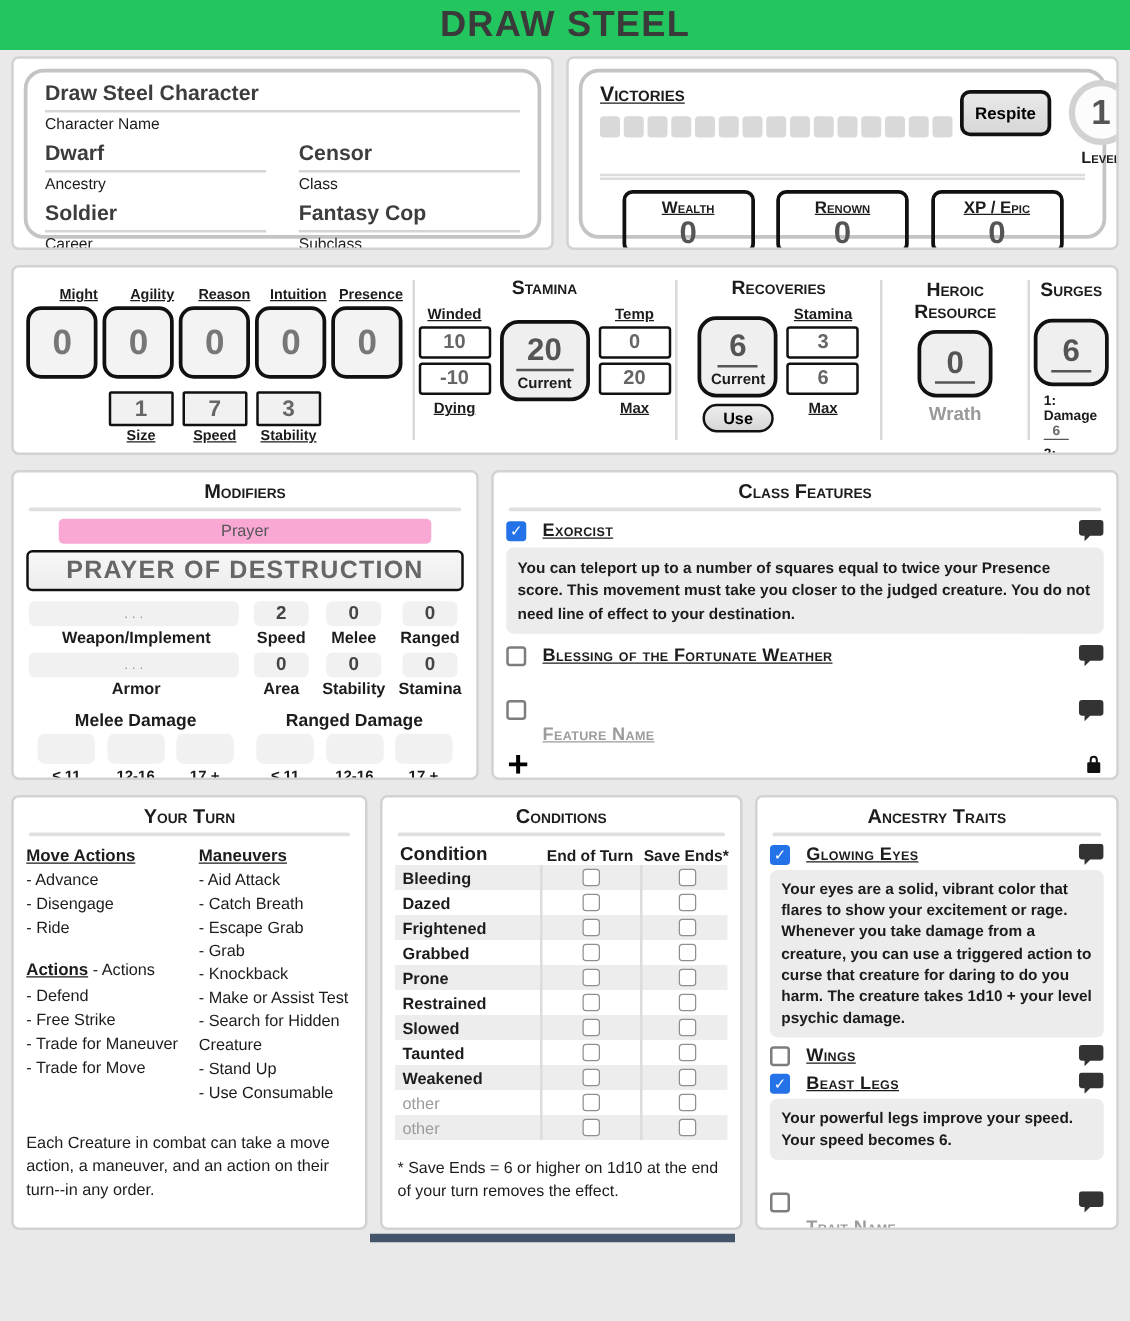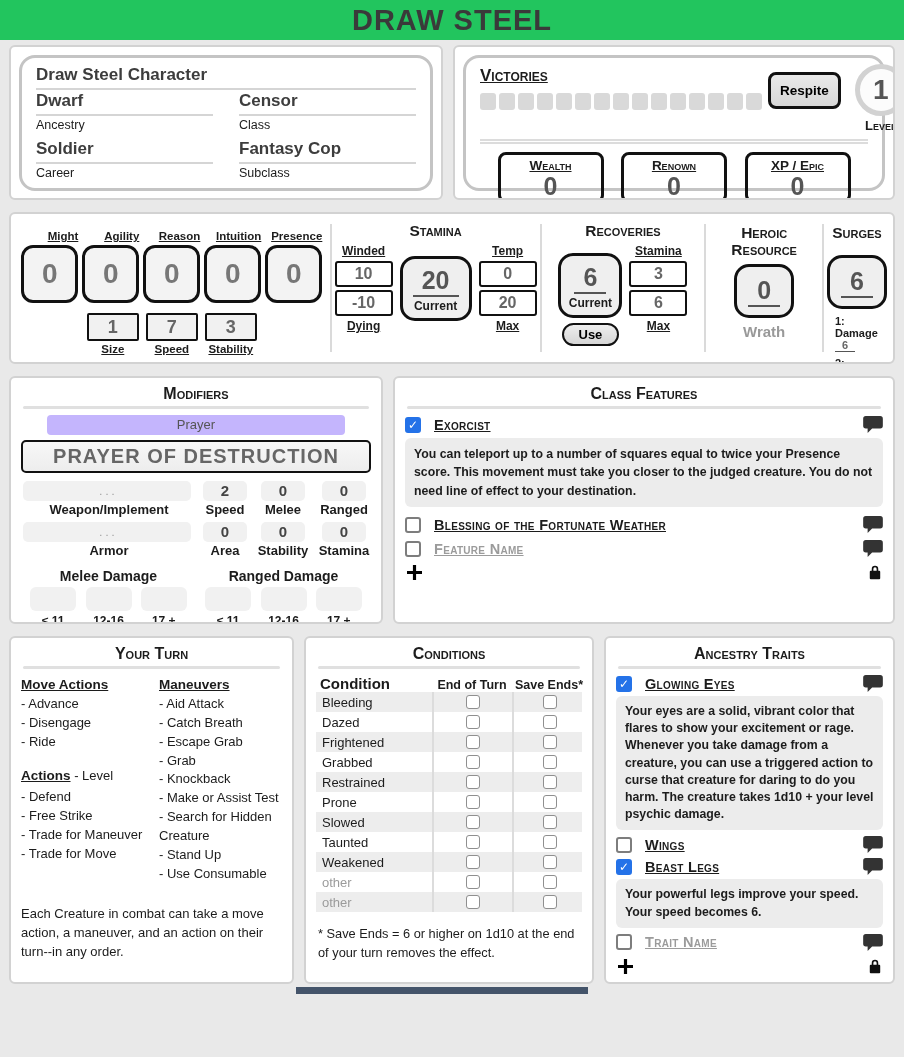--- a/index.html
+++ b/index.html
@@ -65,21 +65,21 @@
   .sec-surges { flex:1; text-align:center; padding-top:2px; }
   .sec-surges .big-box { width:60px; margin:14px auto 0; padding:10px 0 8px; }
   .surge-note { font-size:11px; font-weight:bold; text-align:left; margin:6px 0 0 8px; }
   .surge-val { color:#666; border-bottom:1.5px solid #555; padding:0 7px; }
 
   
   .row3 { margin-top:12px; }
   .row3 .panel { height:248px; padding:7px 10px; }
   .mod-panel { width:374px; }
   .panel-title { font-variant:small-caps; font-weight:bold; font-size:16px; text-align:center; }
-  .prayer-pill { background:#c4b5fd; border-radius:4px; height:20px; margin:2px 26px 5px; text-align:center; font-size:13px; color:#555; line-height:20px; }
+  .prayer-pill { background:#f9a8d4; border-radius:4px; height:20px; margin:2px 26px 5px; text-align:center; font-size:13px; color:#555; line-height:20px; }
   .kit-box { border:2.5px solid #111; border-radius:5px; background:linear-gradient(#f7f7f7,#ededed); text-align:center; font-size:20px; font-weight:bold; color:#666; letter-spacing:1px; padding:3px 0; margin-bottom:8px; }
   .mod-grid { display:grid; grid-template-columns:176px 56px 60px 62px; row-gap:1px; align-items:center; justify-items:center; }
   .wide-pill { width:168px; height:20px; background:#f1f1f1; border-radius:5px; text-align:center; font-size:11px; color:#999; line-height:20px; justify-self:start; margin-left:2px; }
   .num-pill { width:44px; height:20px; background:#f1f1f1; border-radius:5px; text-align:center; font-size:15px; font-weight:bold; color:#444; line-height:20px; }
   .mod-label { font-size:13px; font-weight:bold; padding-bottom:4px; }
   .dmg-flex { display:flex; margin-top:6px; }
   .dmg-group { flex:1; text-align:center; }
   .dmg-title { font-size:14px; font-weight:bold; }
   .dmg-pills { display:flex; justify-content:space-evenly; margin-top:3px; }
   .dmg-cell { width:46px; }
@@ -87,21 +87,21 @@
   .dmg-label { font-size:12px; font-weight:bold; margin-top:3px; }
   .ben-title { font-variant:small-caps; font-weight:bold; font-size:14px; text-align:center; margin-bottom:3px; }
   .ben-box { background:#ececec; border-radius:4px; padding:6px 9px; font-size:12.3px; font-weight:bold; line-height:1.45; }
   .feat-panel { flex:1; }
 
   .fitem { display:flex; align-items:center; margin:7px 0 5px; }
   .cb { width:16px; height:16px; border:2px solid #7d7d7d; border-radius:3px; background:#fff; flex:none; }
   .cb.checked { background:#2472e8; border-color:#2472e8; }
   .cb.checked::after { content:"✓"; color:#fff; font-size:12px; font-weight:bold; display:block; text-align:center; line-height:13px; }
   .fname { margin-left:13px; font-variant:small-caps; font-weight:bold; font-size:14.5px; text-decoration:underline; letter-spacing:0.3px; }
-  .fname.muted { color:#9b9b9b; }
+  .fname.muted { color:#9b9b9b;margin-top:40px; }
   .bubble { margin-left:auto; line-height:0; cursor:pointer; }
   .fdesc { background:#ececec; border-radius:6px; padding:7px 9px; font-size:12.3px; font-weight:bold; line-height:1.5; margin:2px 0 9px; }
   .foot-icons { display:flex; justify-content:space-between; align-items:center; margin-top:8px; padding:0 2px; }
   .plus, .lock { cursor:pointer; line-height:0; }
 
   
   .row4 { margin-top:12px;border-radius:13px; }
   .row4 .panel { height:348px; padding:7px 10px; }
   .turn-panel { width:285px; }
   .turn-cols { display:flex; gap:10px; font-size:13px; margin-top:8px; }
@@ -110,21 +110,21 @@
   .listhead { font-size:13.5px; font-weight:bold; text-decoration:underline; margin-bottom:3px; }
   .titem { line-height:1.45; }
   .actions-line { margin-top:14px; margin-bottom:3px; }
   .turn-foot { font-size:13px; line-height:1.45; margin-top:22px; }
   .cond-panel { width:290px; }
   .cond-head { display:grid; grid-template-columns:116px 80px 74px; align-items:end; margin-top:2px; }
   .ch-name { font-size:15px; font-weight:bold; padding-left:4px; }
   .ch-col { font-size:12.5px; font-weight:bold; text-align:center; }
   .crow { display:grid; grid-template-columns:116px 80px 74px; height:20px; align-items:center; }
   .crow:nth-child(odd) { background:#ededed; }
-  .cname { font-size:13px; font-weight:normal; padding-left:6px; }
+  .cname { font-size:13px; font-weight:bold; padding-left:6px; }
   .cname.muted { color:#9b9b9b; font-weight:normal; }
   .ccell { text-align:center; border-left:2px solid #dcdcdc; height:100%; display:flex; align-items:center; justify-content:center; }
   .tcb { width:14px; height:14px; border:1.5px solid #8f8f8f; border-radius:3px; background:#fff; display:inline-block; cursor:pointer; }
   .cond-note { font-size:12.8px; line-height:1.45; margin-top:13px; padding:0 2px; }
   .anc-panel { flex:1; }
   .anc-panel .fitem { margin:5px 0 4px; }
   .anc-panel .fdesc { margin:2px 0 6px; line-height:1.4; }
   .bottom-bar { width:292px; height:7px; background:#44546a; margin:3px 0 0 296px; }
 </style>
 </head>
@@ -133,20 +133,21 @@
 <div class="title-bar">
   <h1>DRAW STEEL</h1>
 </div>
 
 <div class="rowwrap row1">
   <div class="panel char-panel">
     <div class="inner">
       <div class="char-grid">
         <div class="cfull">
           <div class="cval">Draw Steel Character</div>
+          <div class="clab">Character Name</div>
         </div>
         <div>
           <div class="cval">Dwarf</div>
           <div class="clab">Ancestry</div>
         </div>
         <div>
           <div class="cval">Censor</div>
           <div class="clab">Class</div>
         </div>
         <div>
@@ -421,21 +422,21 @@
     <div class="panel-title">Your Turn</div>
     <div class="rule"></div>
     <div class="turn-cols">
       <div class="tc1">
         <div class="listhead">Move Actions</div>
         <div class="titem">- Advance</div>
         <div class="titem">- Disengage</div>
         <div class="titem">- Ride</div>
         <div class="titem actions-line">
           <span class="listhead">Actions</span>
-          <span>- Level</span>
+          <span>- Actions</span>
         </div>
         <div class="titem">- Defend</div>
         <div class="titem">- Free Strike</div>
         <div class="titem">- Trade for Maneuver</div>
         <div class="titem">- Trade for Move</div>
       </div>
       <div class="tc2">
         <div class="listhead">Maneuvers</div>
         <div class="titem">- Aid Attack</div>
         <div class="titem">- Catch Breath</div>
@@ -490,30 +491,30 @@
       <div class="crow">
         <div class="cname">Grabbed</div>
         <div class="ccell">
             <span class="tcb"></span>
           </div>
         <div class="ccell">
             <span class="tcb"></span>
           </div>
       </div>
       <div class="crow">
+        <div class="cname">Prone</div>
+        <div class="ccell">
+            <span class="tcb"></span>
+          </div>
+        <div class="ccell">
+            <span class="tcb"></span>
+          </div>
+      </div>
+      <div class="crow">
         <div class="cname">Restrained</div>
-        <div class="ccell">
-            <span class="tcb"></span>
-          </div>
-        <div class="ccell">
-            <span class="tcb"></span>
-          </div>
-      </div>
-      <div class="crow">
-        <div class="cname">Prone</div>
         <div class="ccell">
             <span class="tcb"></span>
           </div>
         <div class="ccell">
             <span class="tcb"></span>
           </div>
       </div>
       <div class="crow">
         <div class="cname">Slowed</div>
         <div class="ccell">

